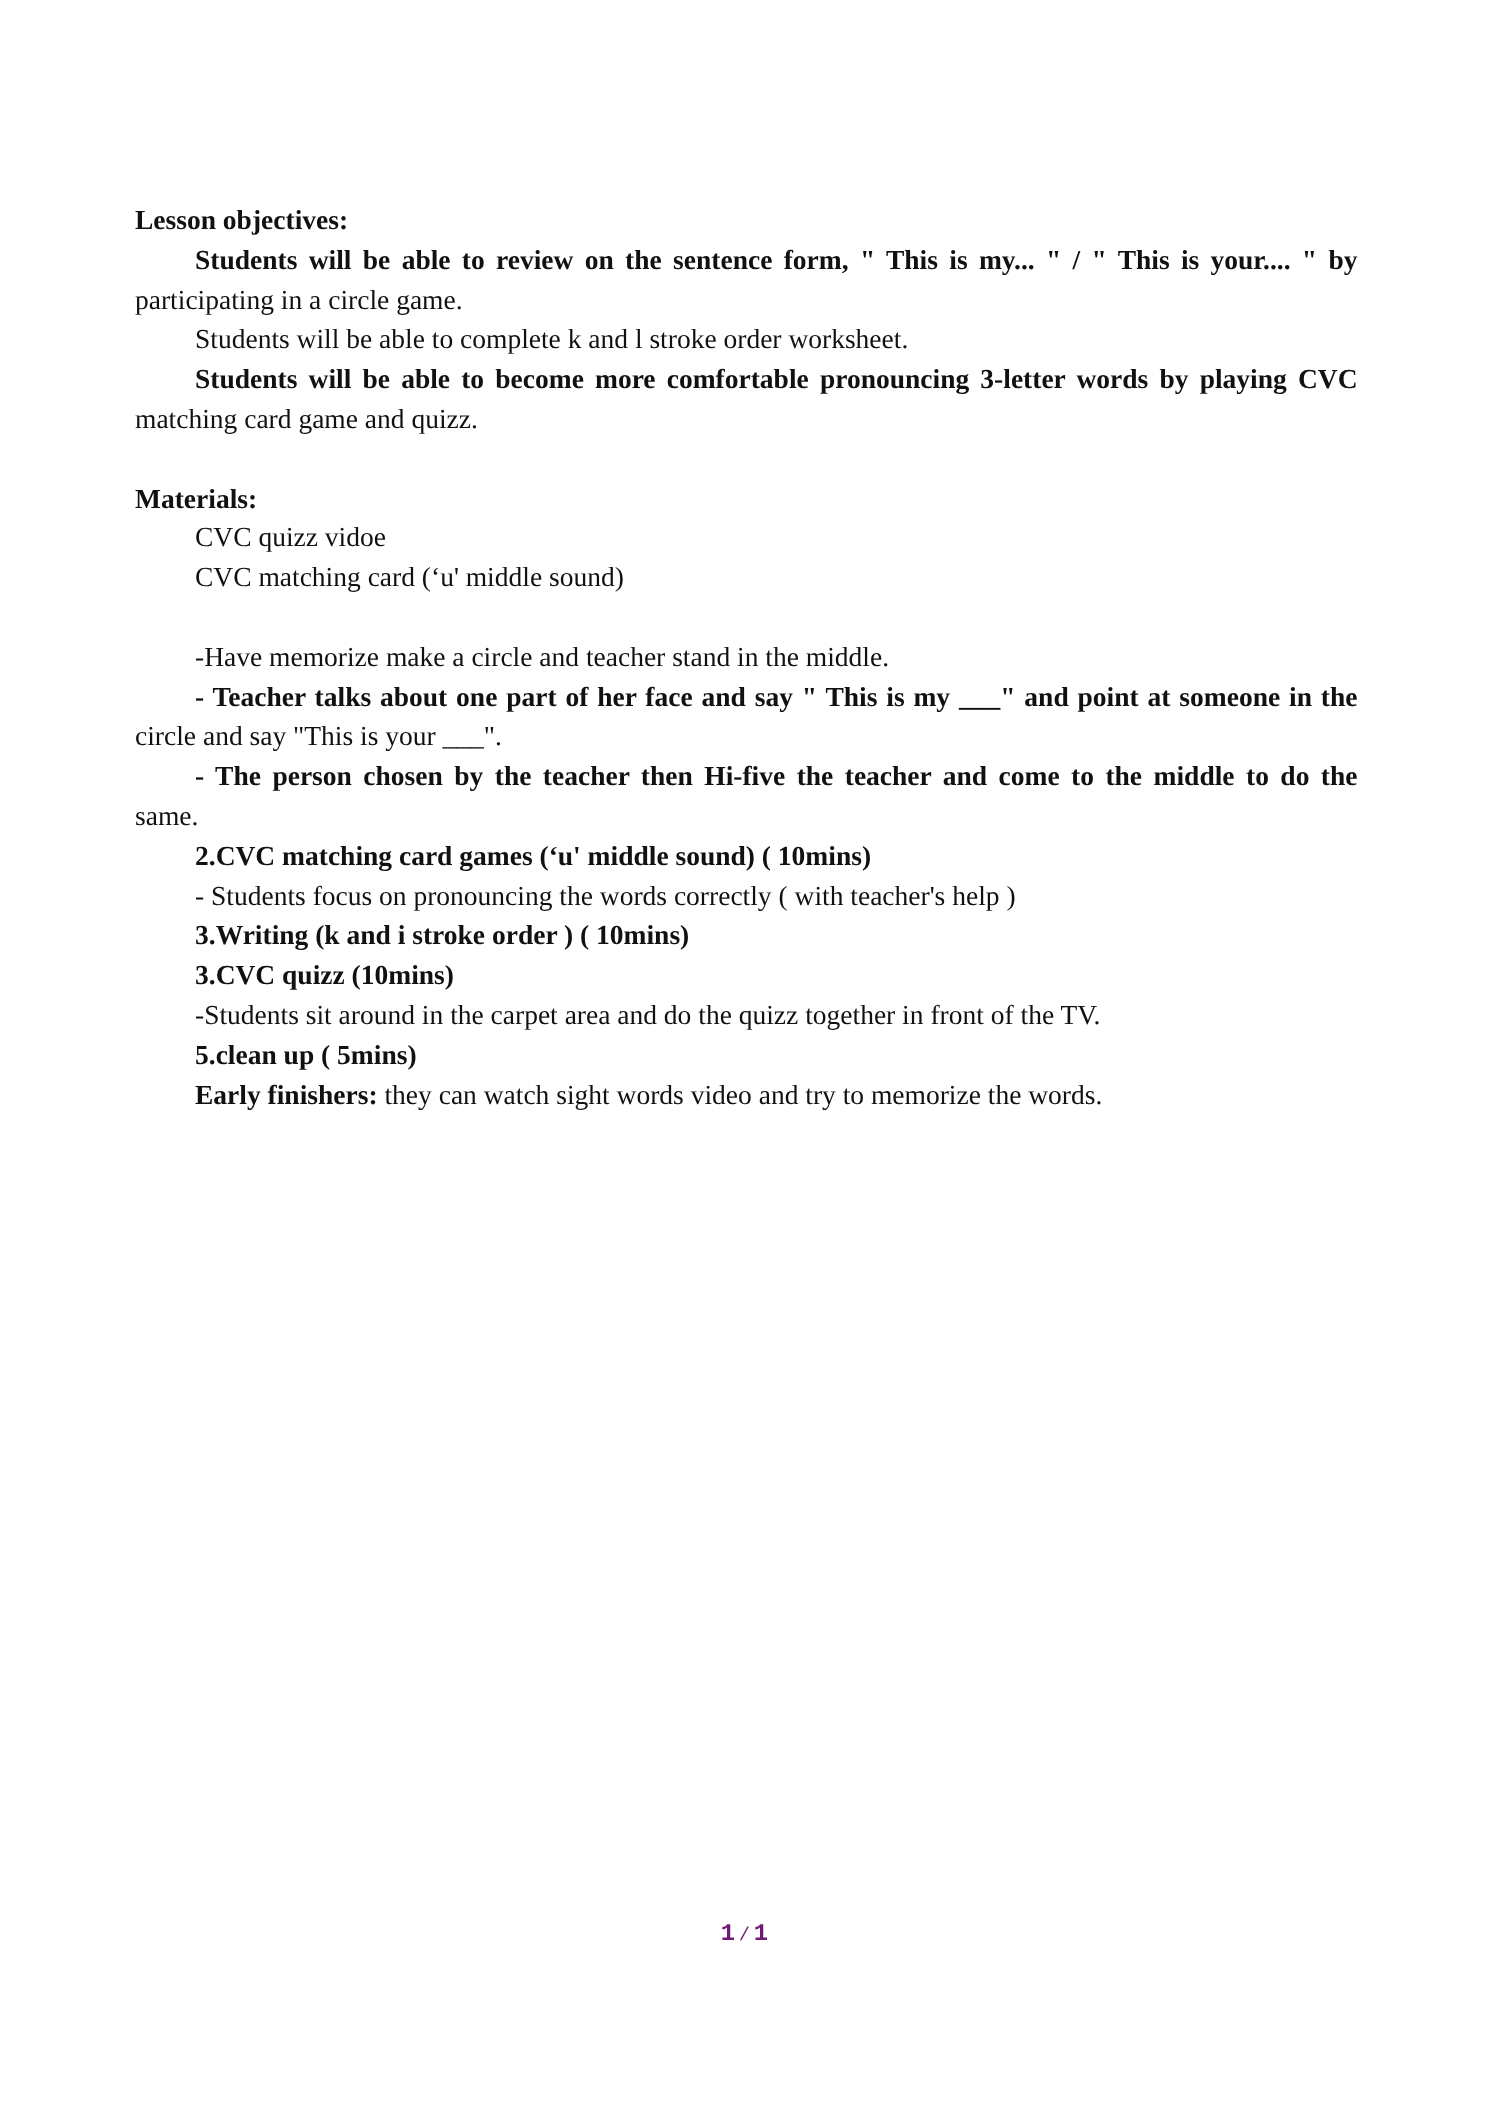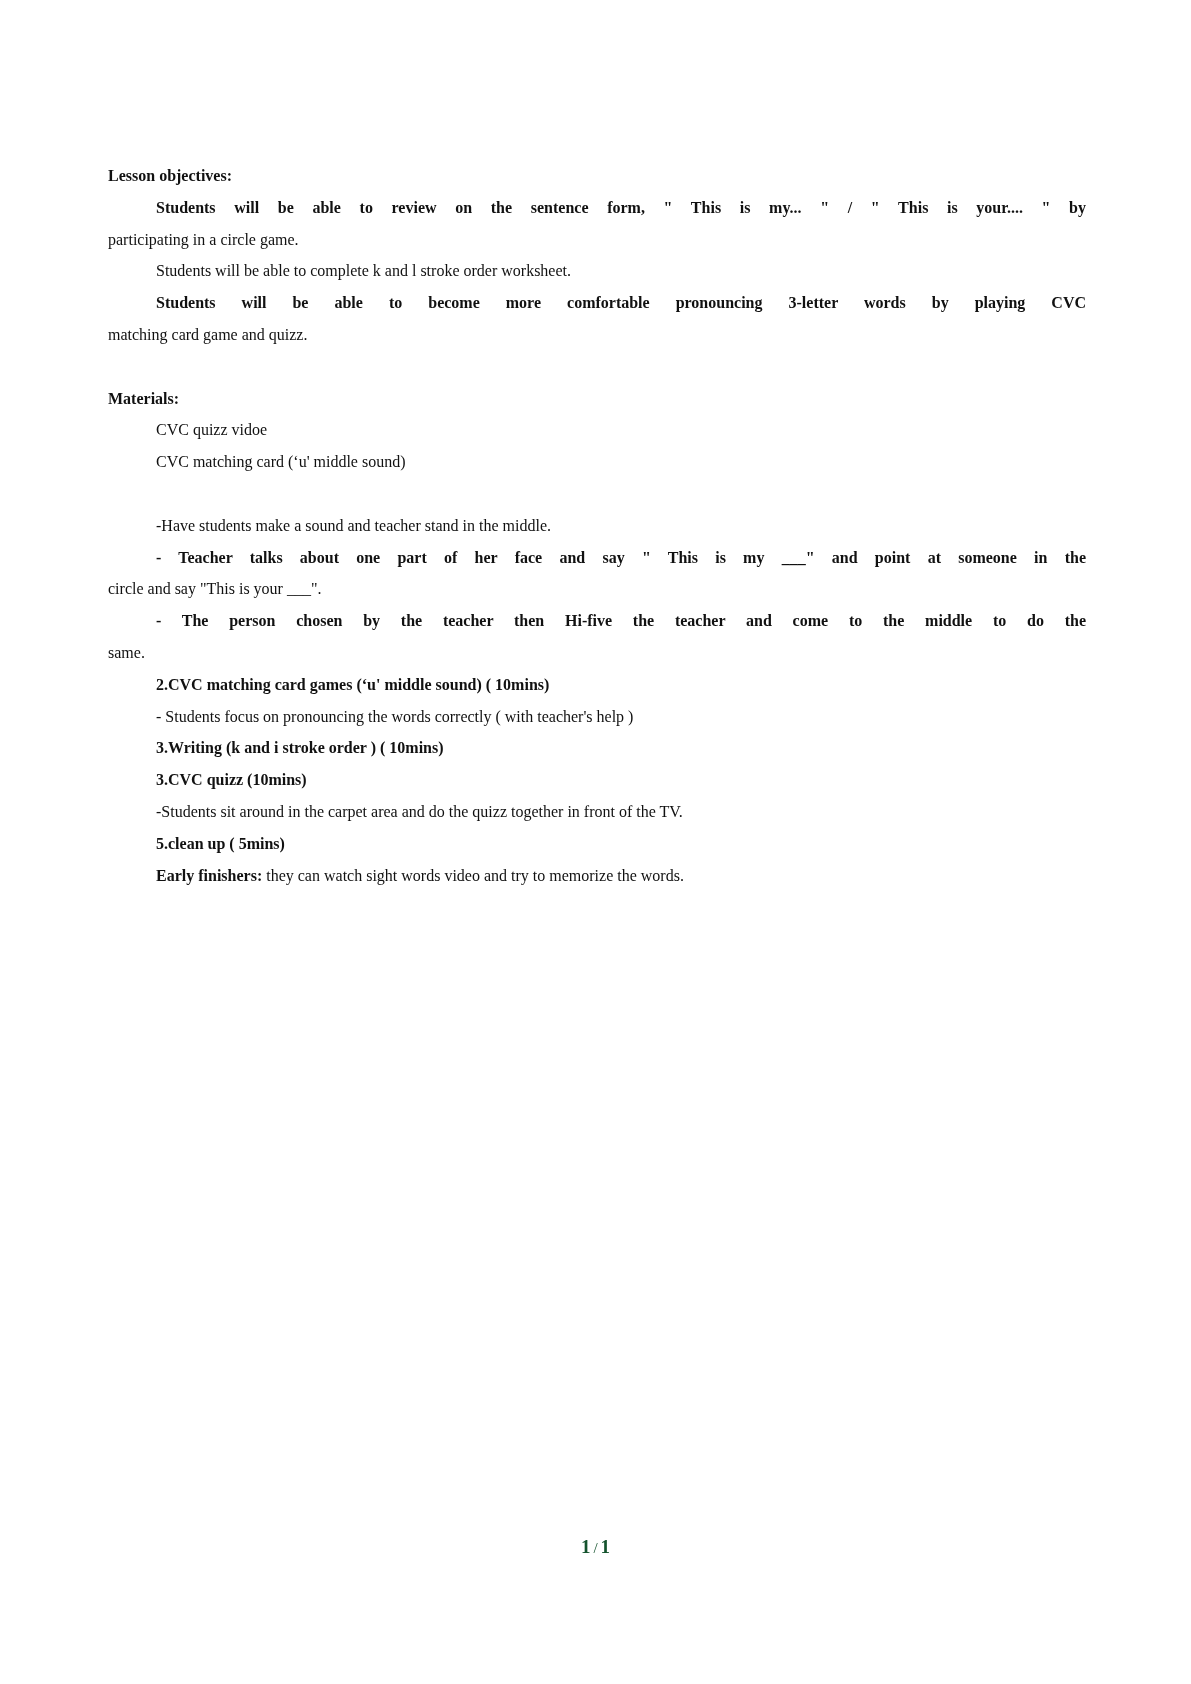--- a/index.html
+++ b/index.html
@@ -13,21 +13,21 @@
       position: relative;
       overflow: hidden;
       font-family: "Liberation Serif", "DejaVu Serif", serif;
       color: #111111;
     }
     .page {
       position: absolute;
       left: 108px;
       top: 160px;
       width: 978px;
-      font-size: 16px;
+      font-size: 22px;
       line-height: 31.8px;
     }
     .line {
       display: block;
       white-space: nowrap;
     }
     .justify {
       text-align: justify;
       text-align-last: justify;
       white-space: normal;
@@ -41,24 +41,24 @@
     }
     .gap {
       height: 31.8px;
     }
     .footer {
       position: absolute;
       left: 0;
       width: 1191px;
       top: 1536px;
       text-align: center;
-      font-family: Liberation Serif, serif;
+      font-family: Liberation Mono, monospace;
       font-weight: bold;
       font-size: 19px;
-      color: #14532d;
+      color: #701a75;
     }
     .footer .slash {
       font-weight: normal;
       font-size: 15px;
       margin: 0 3px;
     }
   </style>
 </head>
 <body>
 
@@ -88,21 +88,21 @@
     <span class="line bold">Materials:</span>
     <span class="line indent">CVC quizz vidoe</span>
     <span class="line indent">CVC matching card (‘u' middle sound)</span>
   </div>
 
   <div class="gap"></div>
 
   <div>
 
     <div>
-      <span class="line indent">-Have students make a sound and teacher stand in the middle.</span>
+      <span class="line indent">-Have memorize make a circle and teacher stand in the middle.</span>
       <span class="line justify indent">- Teacher talks about one part of her face and say " This is my ___" and point at someone in the</span>
       <span class="line">circle and say "This is your ___".</span>
       <span class="line justify indent">- The person chosen by the teacher then Hi-five the teacher and come to the middle to do the</span>
       <span class="line">same.</span>
     </div>
 
     <div>
       <span class="line bold indent">2.CVC matching card games (‘u' middle sound) ( 10mins)</span>
       <span class="line indent">- Students focus on pronouncing the words correctly ( with teacher's help )</span>
     </div>

